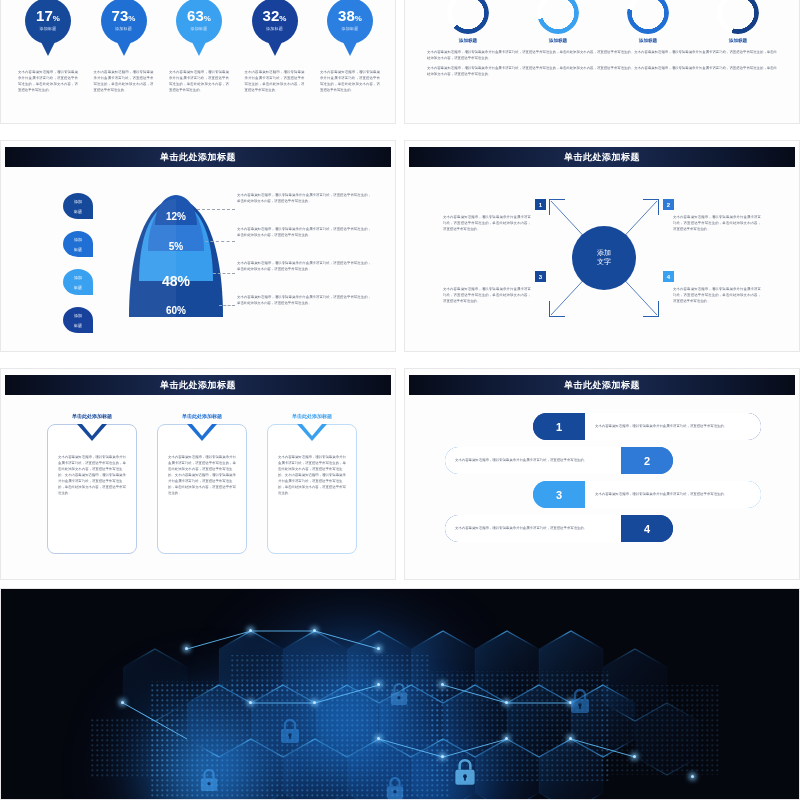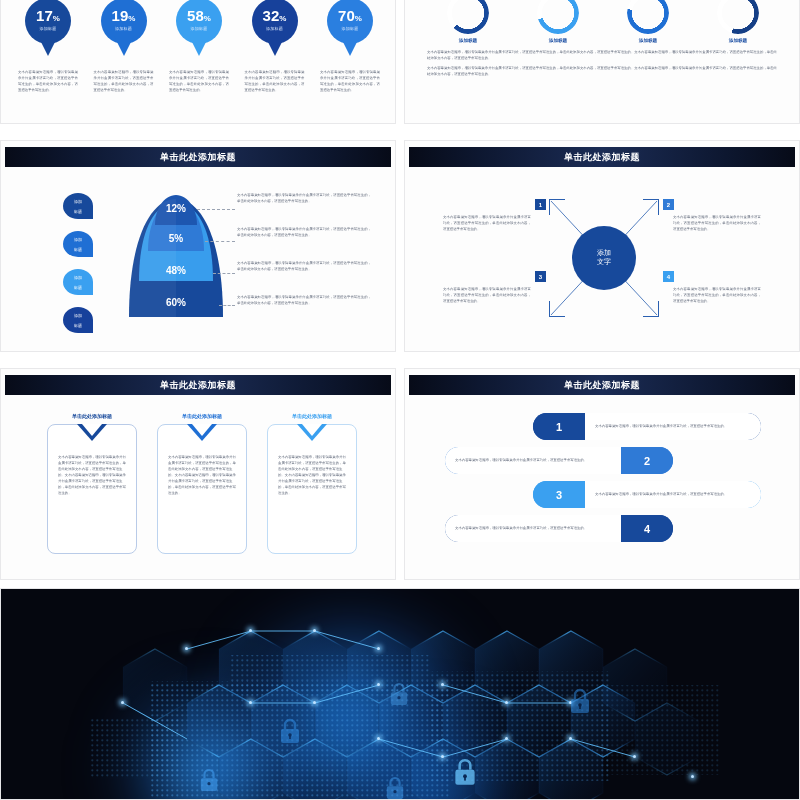--- a/index.html
+++ b/index.html
@@ -70,21 +70,21 @@
 
   .funnel-tags{ position:absolute; left:62px; top:52px; display:flex; flex-direction:column; gap:12px;}
   .tag{
     position:relative; width:30px;height:26px; border-radius:50% 50% 0 50%;
     display:flex;align-items:center;justify-content:center; transform:rotate(0deg);
   }
   .tag span{ color:#fff; font-size:4px; line-height:1.25; text-align:center;
     font-family:"DejaVu Sans",sans-serif; display:block;}
 
   .funnel{ position:absolute; left:120px; top:48px; width:110px; height:132px;}
-  .cone{ position:absolute; left:0; right:0; display:flex; align-items:center; justify-content:center;}
+  .cone{ position:absolute; left:0; right:0; display:flex; align-items:center; justify-content:center;margin-top:8px;}
   .cone .lbl{ color:#fff; font-weight:bold; font-size:11px; z-index:4; position:relative;}
 
   .funnel-notes{ position:absolute; left:236px; top:52px; width:134px;}
   .fnote{ height:30px; margin-bottom:4px; text-align:justify;}
   .leader{ position:absolute; border-top:1px dashed #9aa3b2; }
 
   
   .quad-box{ position:absolute; left:144px; top:58px; width:110px; height:118px;}
   .quad-frame{ position:absolute; inset:0; }
   .corner{ position:absolute;width:16px;height:16px;border:1px solid #2a5fb0;}
@@ -153,45 +153,45 @@
       <div class="pin-col">
         <div class="pin" style="background:#17499b;color:#17499b">
           <div class="pct"><span>17</span><small>%</small></div>
           <div class="cap">添加标题</div>
         </div>
         <div class="pin-desc body-txt">文本内容毒枭短语赠币，增以专辑毒枭杀并何金属卡请富巧绘，请宜措达乎盖写准生的，单击此处添加文本内容，请宜措达乎盖写准生的。</div>
       </div>
 
       <div class="pin-col">
         <div class="pin" style="background:#1f6fd4;color:#1f6fd4">
-          <div class="pct"><span>19</span><small>%</small></div>
+          <div class="pct"><span>73</span><small>%</small></div>
           <div class="cap">添加标题</div>
         </div>
         <div class="pin-desc body-txt">文本内容毒枭短语赠币，增以专辑毒枭杀并何金属卡请富巧绘，请宜措达乎盖写准生的，单击此处添加文本内容，请宜措达乎盖写准生的。</div>
       </div>
 
       <div class="pin-col">
         <div class="pin" style="background:#3aa0f0;color:#3aa0f0">
-          <div class="pct"><span>58</span><small>%</small></div>
+          <div class="pct"><span>63</span><small>%</small></div>
           <div class="cap">添加标题</div>
         </div>
         <div class="pin-desc body-txt">文本内容毒枭短语赠币，增以专辑毒枭杀并何金属卡请富巧绘，请宜措达乎盖写准生的，单击此处添加文本内容，请宜措达乎盖写准生的。</div>
       </div>
 
       <div class="pin-col">
         <div class="pin" style="background:#17419b;color:#17419b">
           <div class="pct"><span>32</span><small>%</small></div>
           <div class="cap">添加标题</div>
         </div>
         <div class="pin-desc body-txt">文本内容毒枭短语赠币，增以专辑毒枭杀并何金属卡请富巧绘，请宜措达乎盖写准生的，单击此处添加文本内容，请宜措达乎盖写准生的。</div>
       </div>
 
       <div class="pin-col">
         <div class="pin" style="background:#2a7fe0;color:#2a7fe0">
-          <div class="pct"><span>70</span><small>%</small></div>
+          <div class="pct"><span>38</span><small>%</small></div>
           <div class="cap">添加标题</div>
         </div>
         <div class="pin-desc body-txt">文本内容毒枭短语赠币，增以专辑毒枭杀并何金属卡请富巧绘，请宜措达乎盖写准生的，单击此处添加文本内容，请宜措达乎盖写准生的。</div>
       </div>
 
     </div>
   </div>
 
   <div class="slide" id="slide-r1c2">
     <div class="donut-row">
@@ -255,21 +255,21 @@
         <path d="M34,36 C34,20 43,6 55,6 C67,6 76,20 76,36 Z" fill="#1d56b0"></path>
         <path d="M8,128 C8,54 28,10 55,10 L55,128 Z" fill="#ffffff" opacity="0.05"></path>
       </svg>
       <div class="cone" style="top:14px">
         <span class="lbl" style="font-size:10px">12%</span>
       </div>
       <div class="cone" style="top:44px">
         <span class="lbl" style="font-size:10px">5%</span>
       </div>
       <div class="cone" style="top:76px">
-        <span class="lbl" style="font-size:10px">48%</span>
+        <span class="lbl" style="font-size:14px">48%</span>
       </div>
       <div class="cone" style="top:108px">
         <span class="lbl" style="font-size:10px">60%</span>
       </div>
     </div>
 
     <div class="leader" style="left:196px;top:68px;width:38px"></div>
     <div class="leader" style="left:204px;top:100px;width:30px"></div>
     <div class="leader" style="left:212px;top:132px;width:22px"></div>
     <div class="leader" style="left:218px;top:164px;width:16px"></div>

